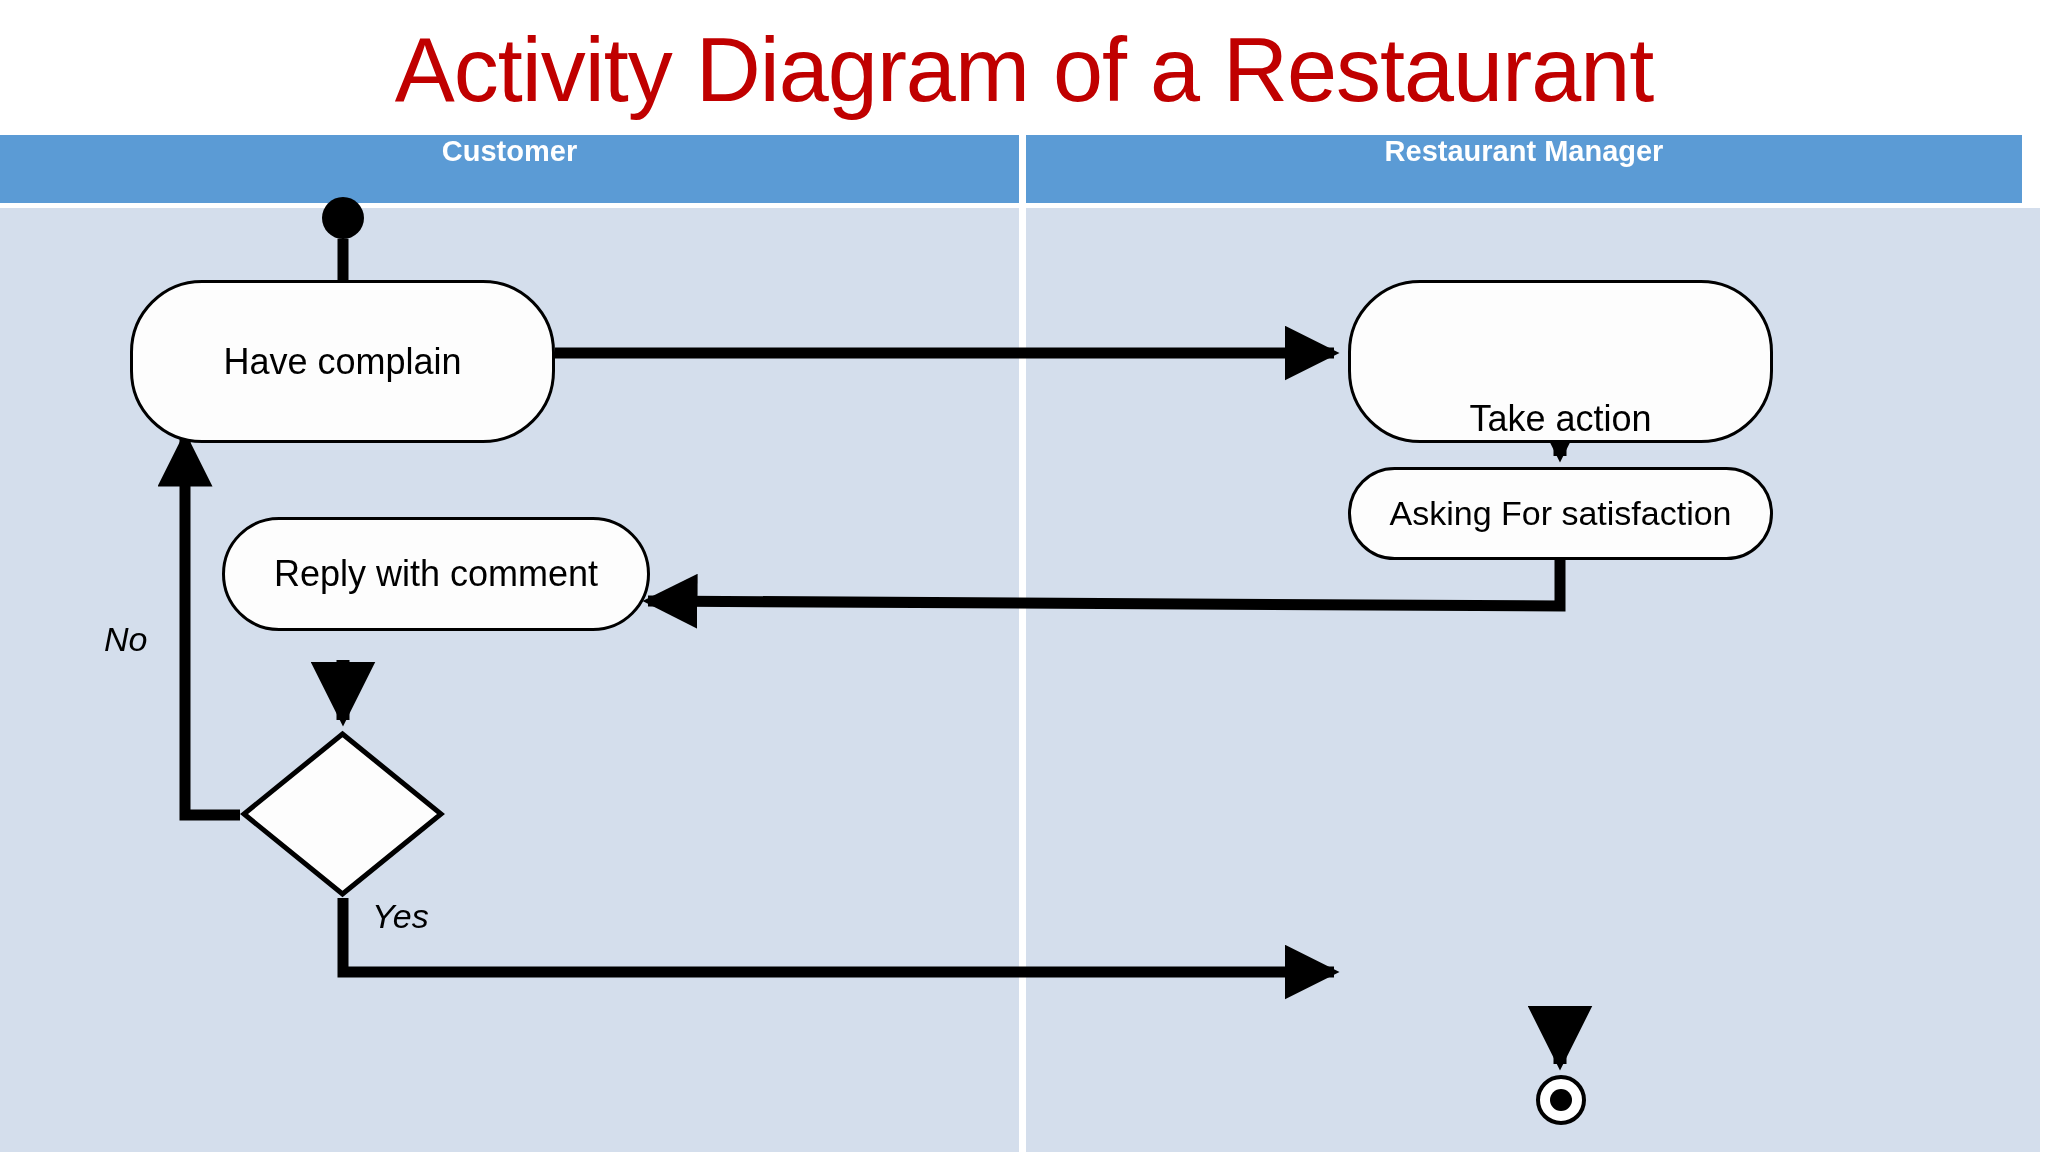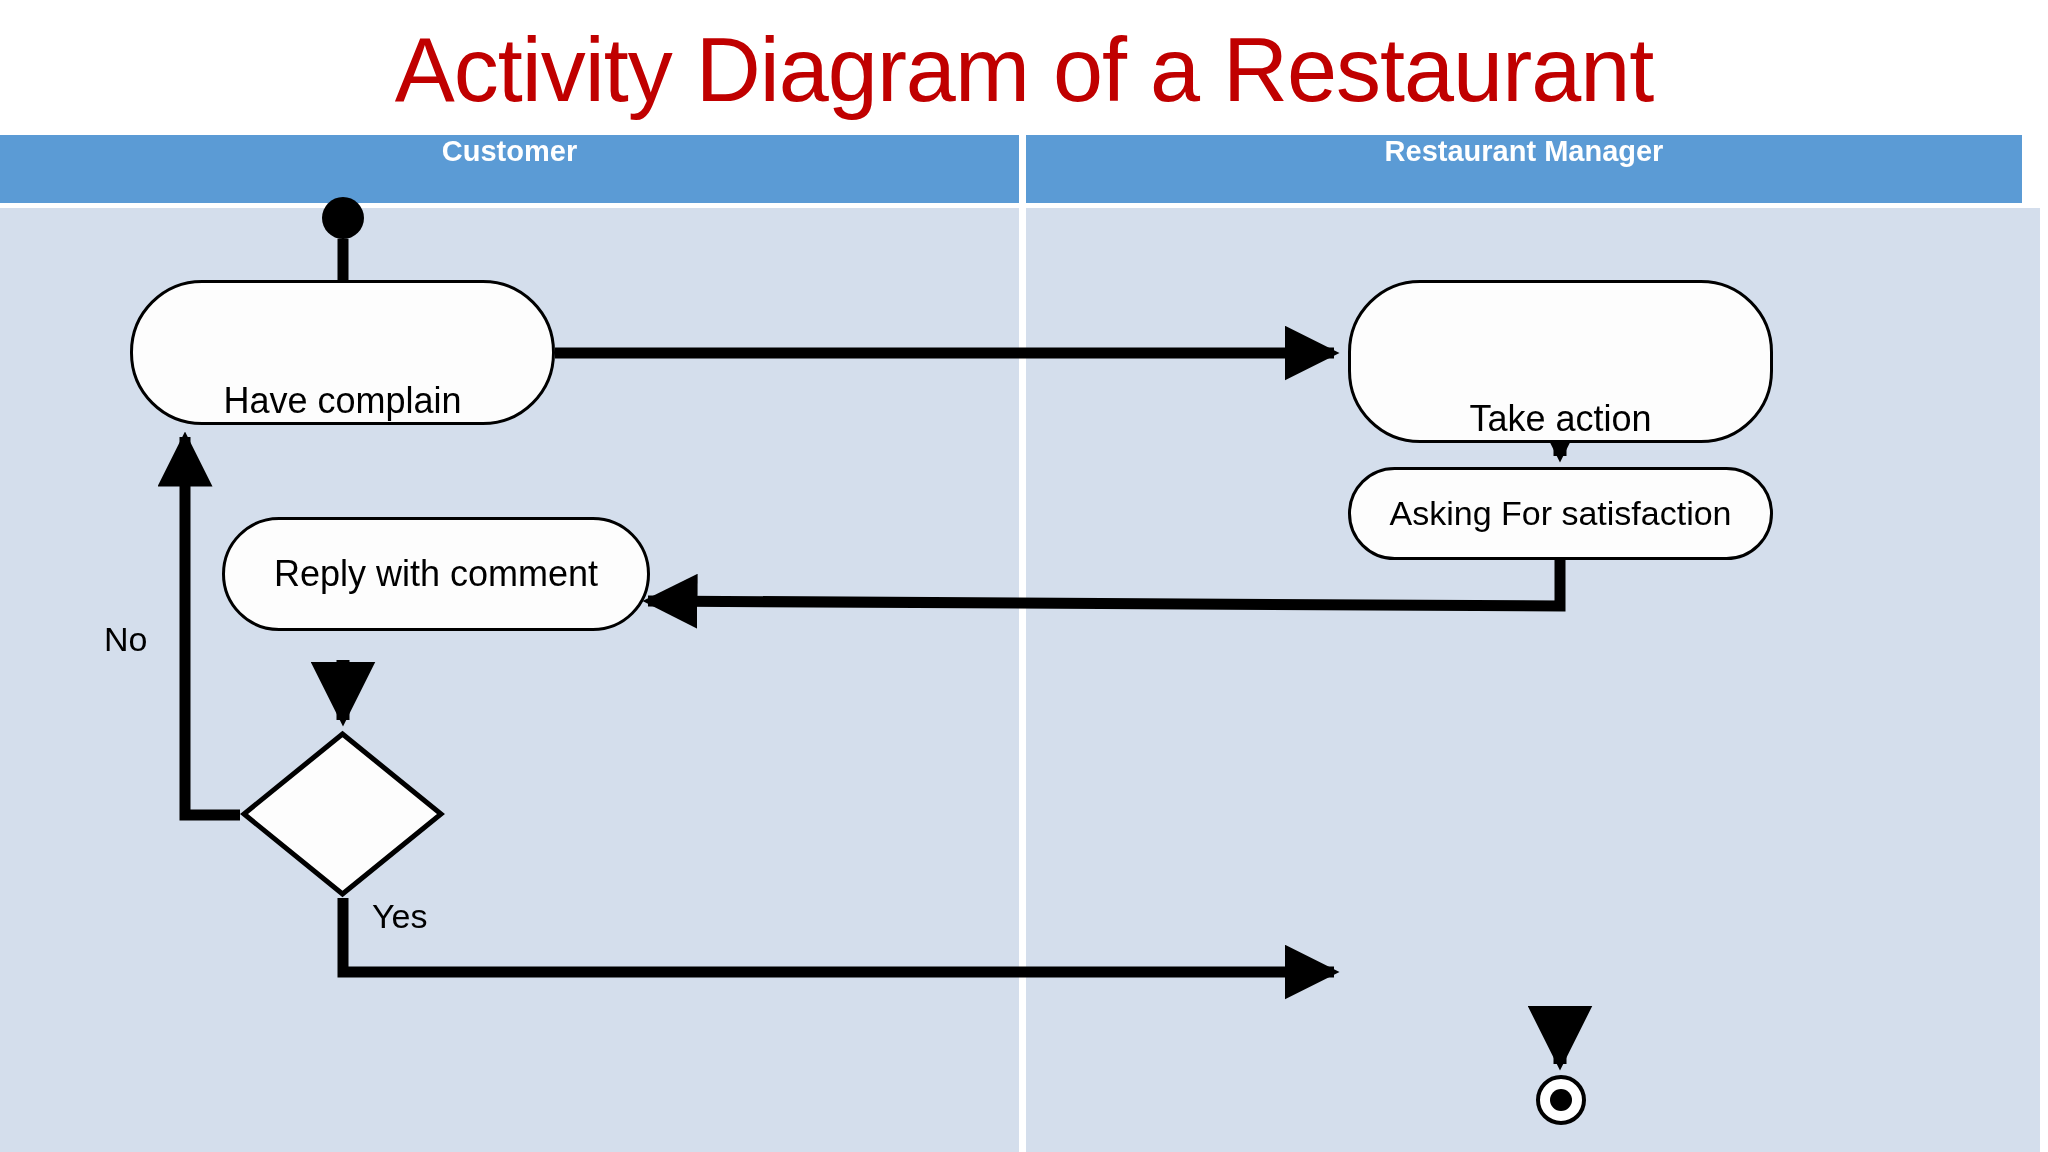--- a/index.html
+++ b/index.html
@@ -65,22 +65,22 @@
     display: flex;
     align-items: center;
     justify-content: center;
     font-family: "Liberation Sans", sans-serif;
     color: #000000;
     text-align: center;
     padding: 0 14px;
   }
 
   #node-have-complain {
-    left: 130px; top: 268px; width: 425px; height: 145px;
-    border-radius: 72px; font-size: 36px; align-items: flex-end;
+    left: 130px; top: 268px; width: 425px; height: 163px;
+    border-radius: 72px; font-size: 36px;
   }
   #node-reply-with-comment {
     left: 222px; top: 505px; width: 428px; height: 114px;
     border-radius: 71px; font-size: 36px; justify-content: center;
   }
   #node-take-action {
     left: 1348px; top: 268px; width: 425px; height: 163px;
     border-radius: 72px; font-size: 36px; align-items: flex-end;
   }
   #node-asking-for-satisfaction {
@@ -130,20 +130,21 @@
     width: 2048px; height: 1152px;
     pointer-events: none;
   }
 
   .edge-label {
     position: absolute;
     font-family: "Liberation Sans", sans-serif;
     font-size: 34px;
     color: #000000;
     white-space: nowrap;
+    font-style: italic;
   }
   #label-no  { left: 104px; top: 608px; }
   #label-yes { left: 372px; top: 885px; }
 </style>
 </head>
 <body>
 
 <div id="canvas">
 
   <div id="diagram-title">Activity Diagram of a Restaurant</div>

